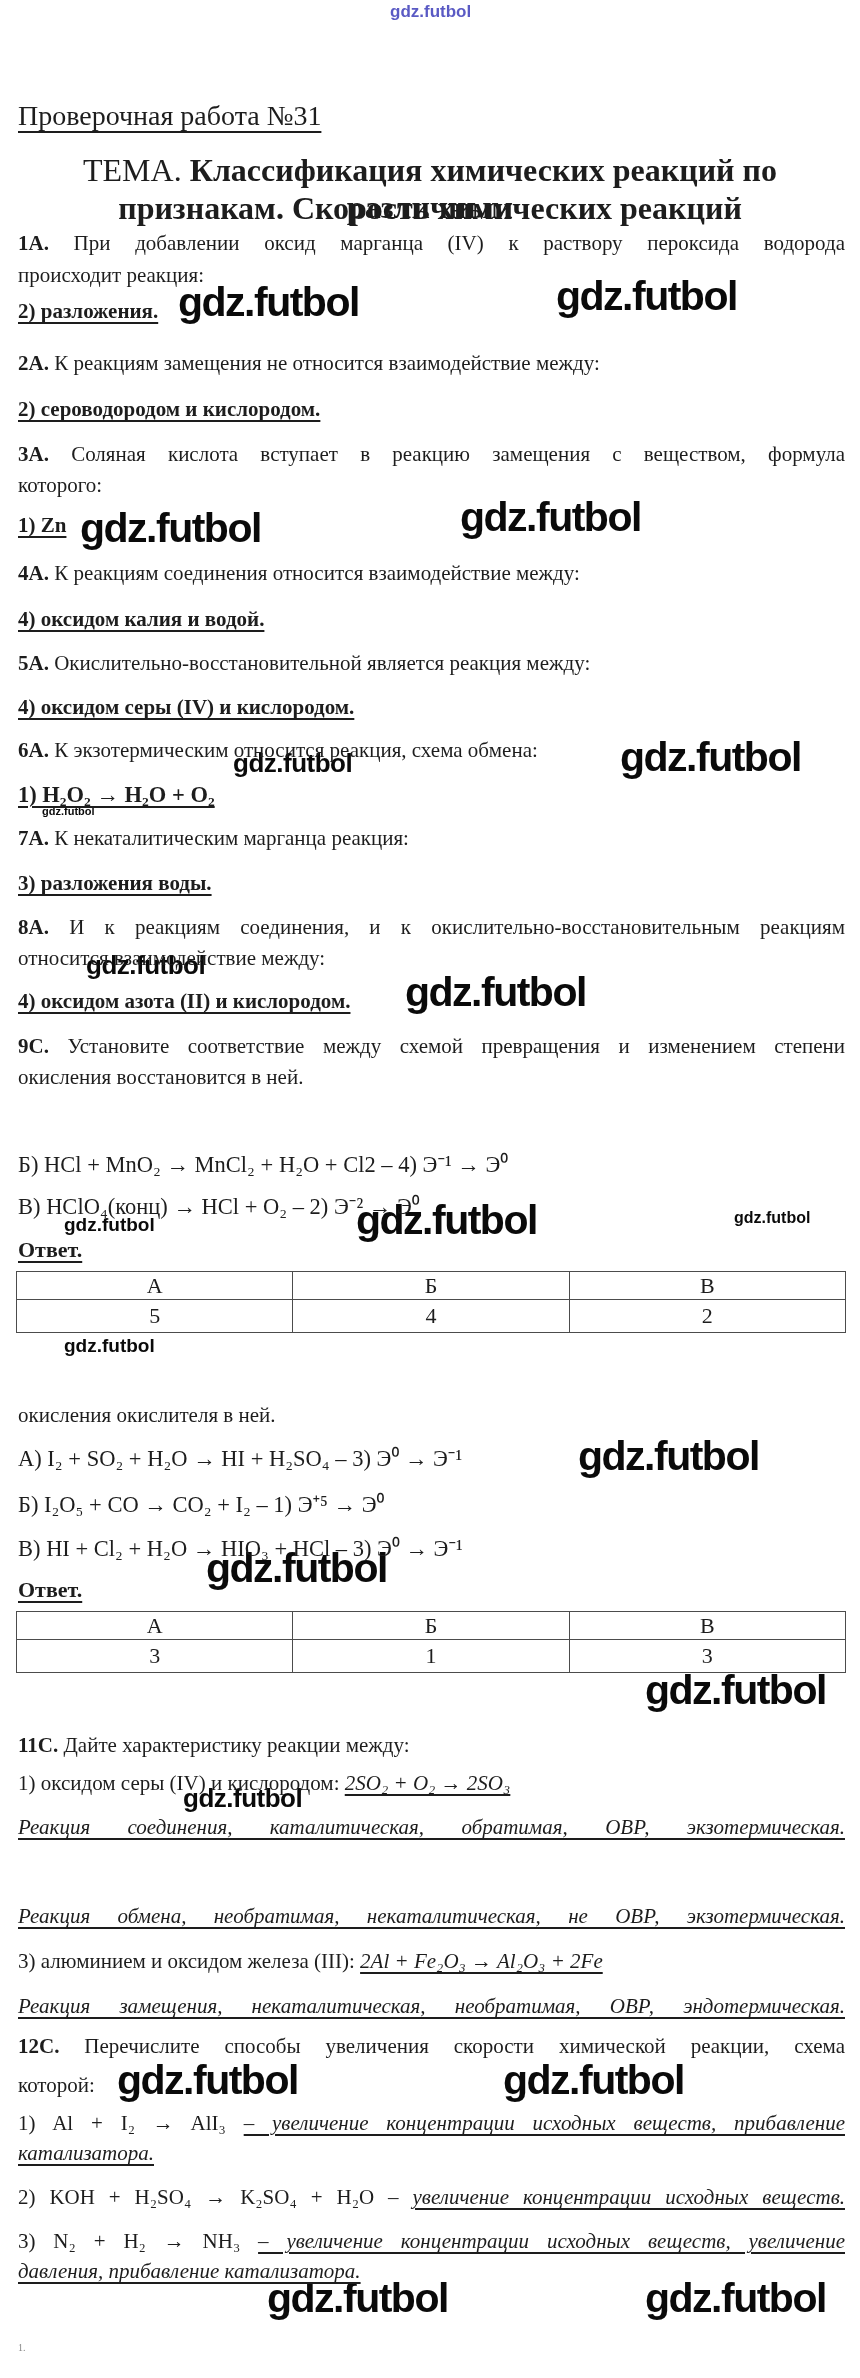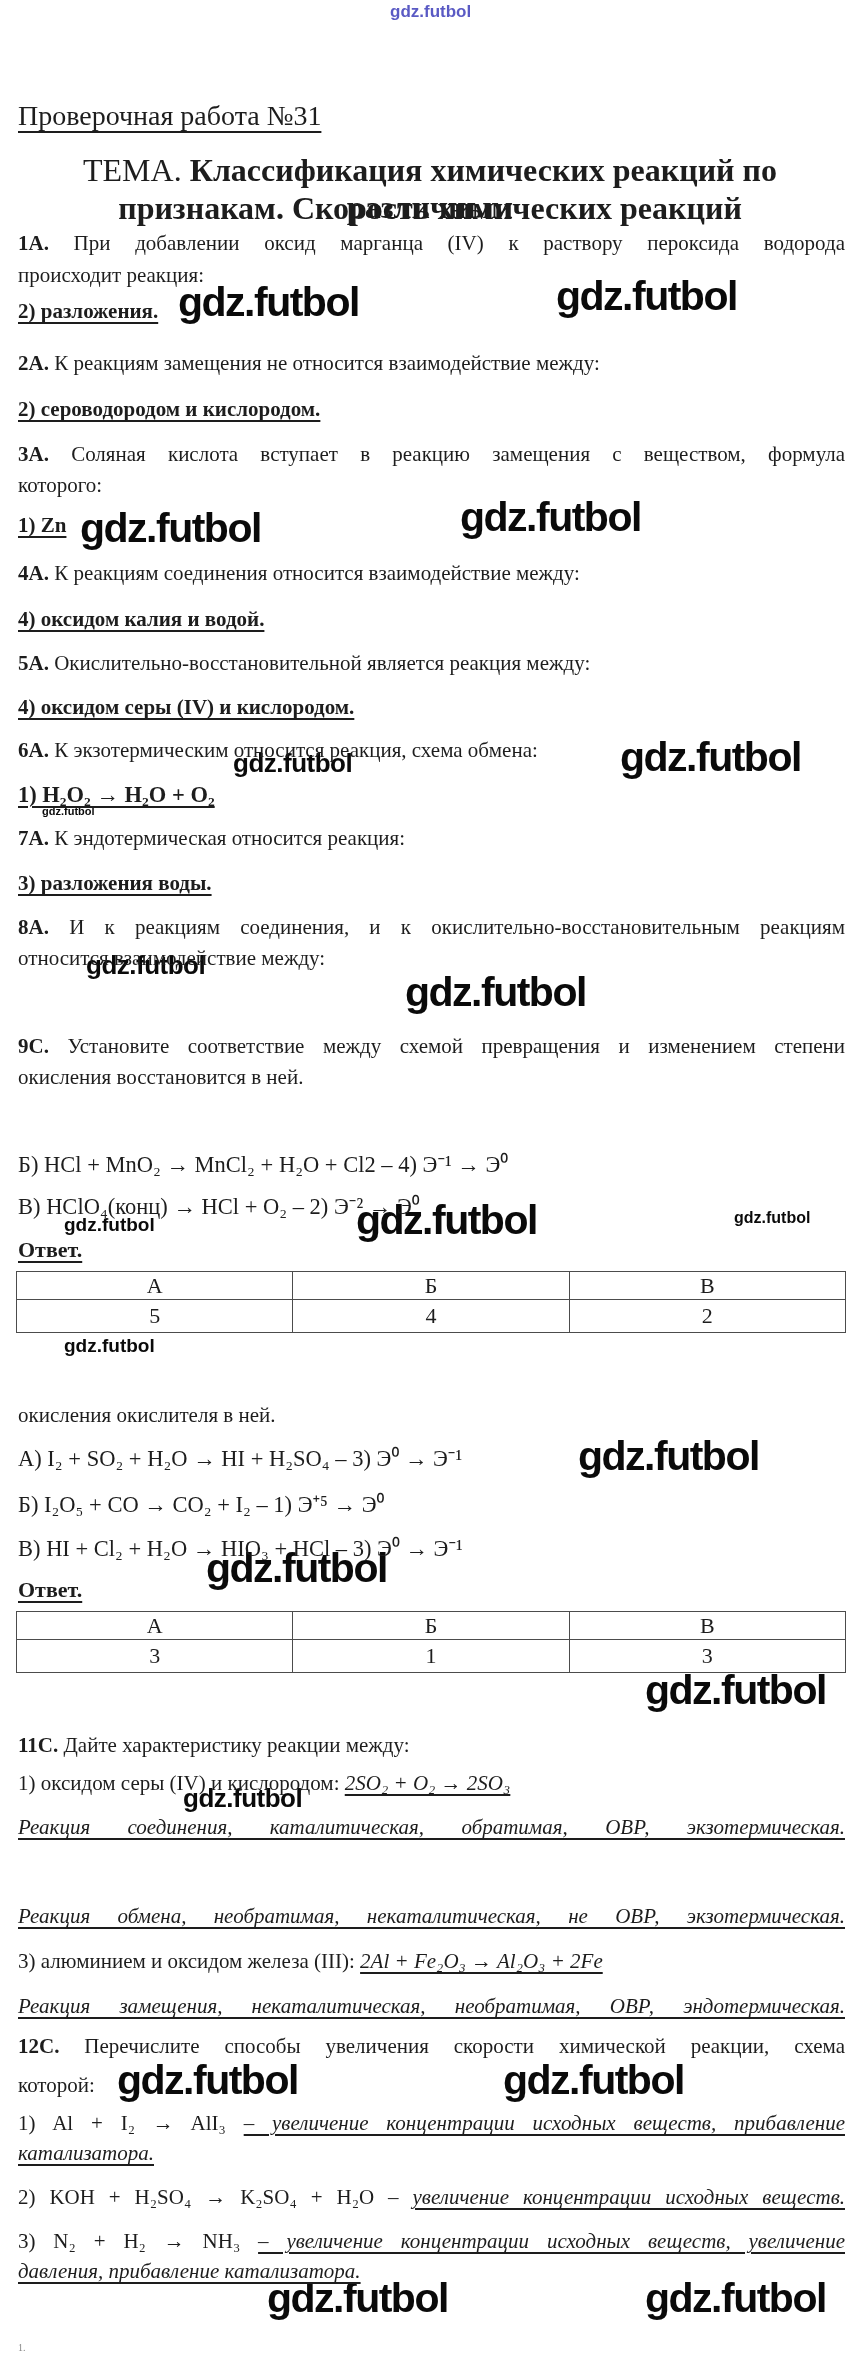--- a/index.html
+++ b/index.html
@@ -74,25 +74,26 @@
 
   <div class="t" style="top:560px"><span class="b">4А.</span> <span>К реакциям соединения относится взаимодействие между:</span></div>
   <div class="t" style="top:606px"><span class="ans">4) оксидом калия и водой.</span></div>
 
   <div class="t" style="top:650px"><span class="b">5А.</span> <span>Окислительно-восстановительной является реакция между:</span></div>
   <div class="t" style="top:694px"><span class="ans">4) оксидом серы (IV) и кислородом.</span></div>
 
   <div class="t" style="top:737px"><span class="b">6А.</span> <span>К экзотермическим относится реакция, схема обмена:</span></div>
   <div class="t eq" style="top:780px"><span class="ans">1) H₂O₂ → H₂O + O₂</span></div>
 
-  <div class="t" style="top:825px"><span class="b">7А.</span> <span>К эндотермическая относится реакция:</span></div>
+  <div class="t" style="top:825px"><span class="b">7А.</span> <span>К некаталитическим марганца реакция:</span></div>
   <div class="t" style="top:870px"><span class="ans">3) разложения воды.</span></div>
 
   <div class="t j" style="top:914px"><span class="b">8А.</span> <span>И к реакциям соединения, и к окислительно-восстановительным реакциям</span></div>
   <div class="t" style="top:945px">относится взаимодействие между:</div>
+  <div class="t" style="top:988px"><span class="ans">4) оксидом азота (II) и кислородом.</span></div>
 
   <div class="t j" style="top:1033px"><span class="b">9С.</span> <span>Установите соответствие между схемой превращения и изменением степени</span></div>
   <div class="t" style="top:1064px">окисления восстановится в ней.</div>
   <div class="t eq" style="top:1150px">Б) HCl + MnO₂ → MnCl₂ + H₂O + Cl2 – 4) Э⁻¹ → Э⁰</div>
   <div class="t eq" style="top:1192px">В) HClO₄(конц) → HCl + O₂ – 2) Э⁻² → Э⁰</div>
   <div class="t" style="top:1236px"><span class="otvet">Ответ.</span></div>
 
   <table class="anstable" style="top:1271px">
     <tbody>
         <tr class="hrow">

